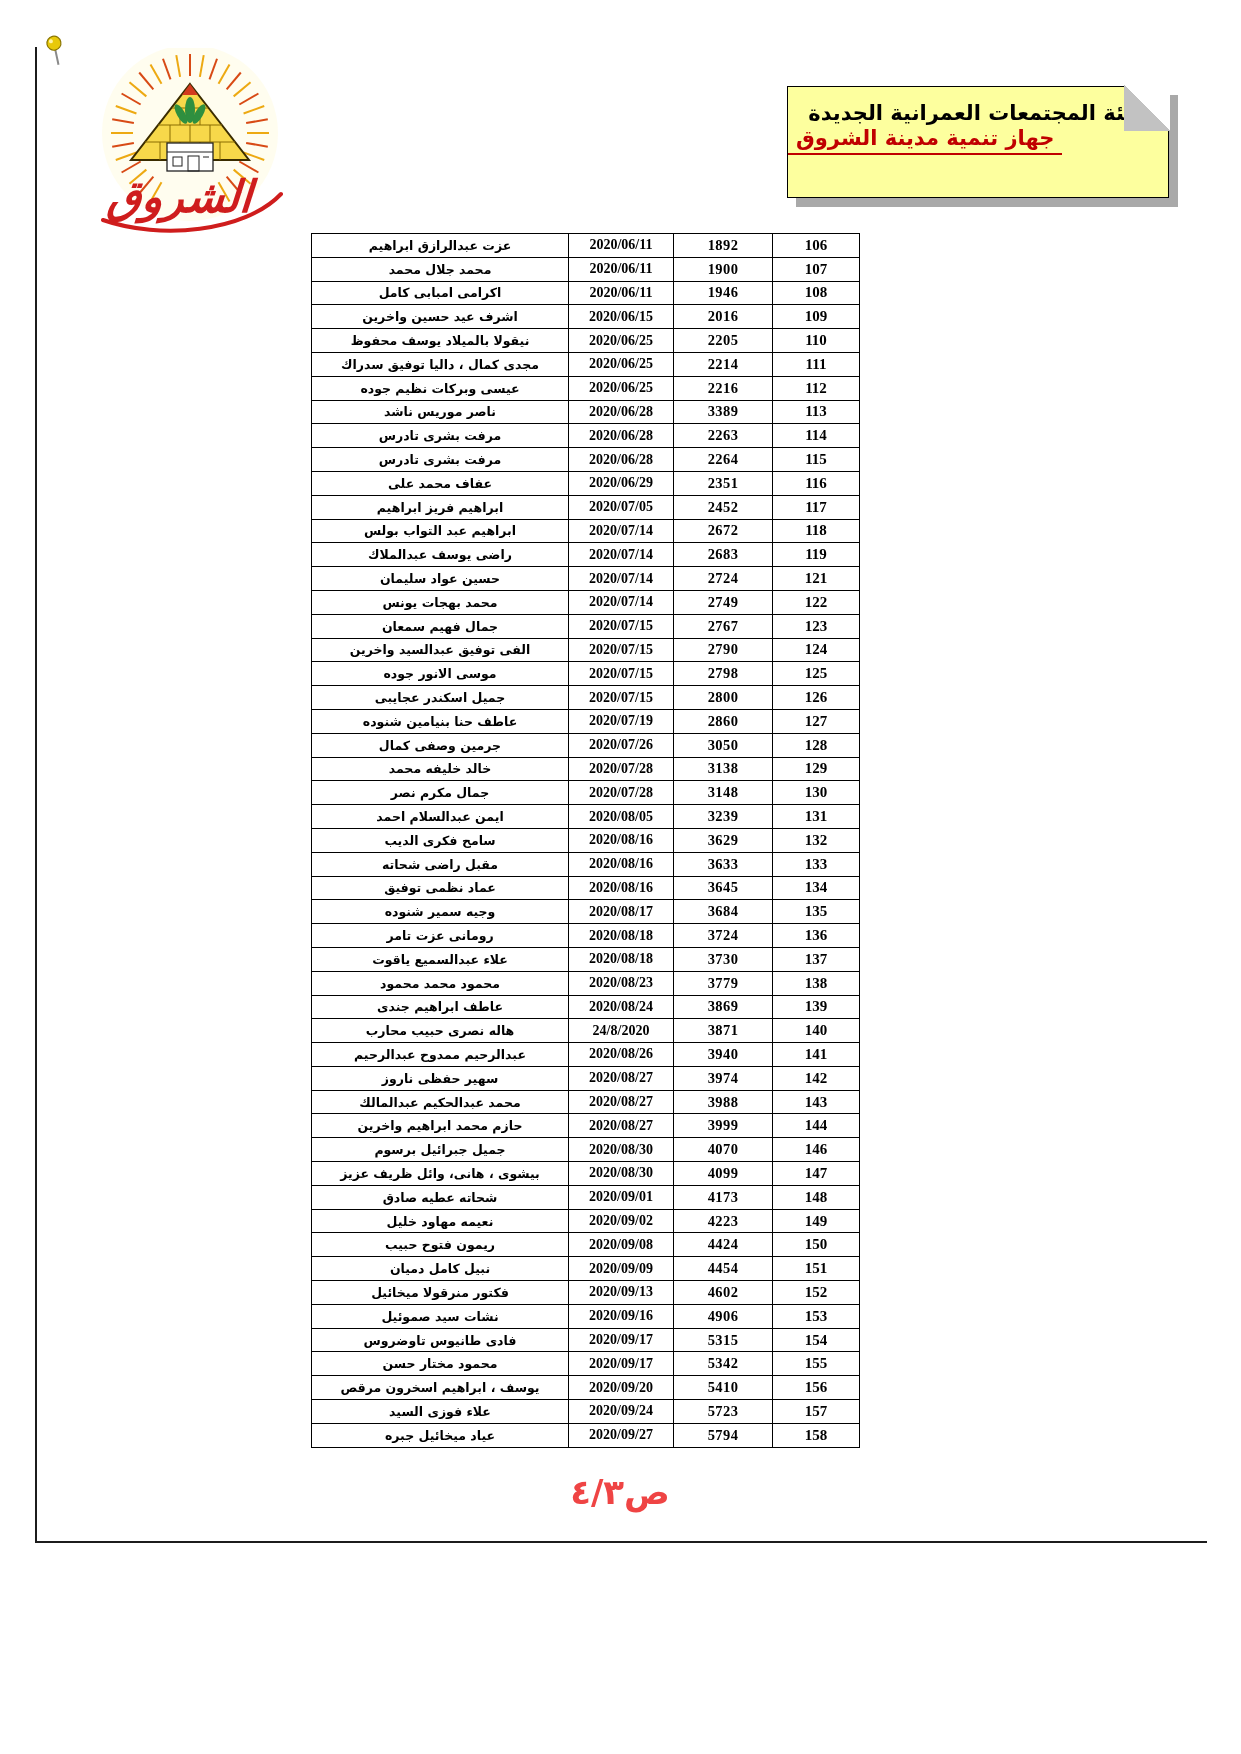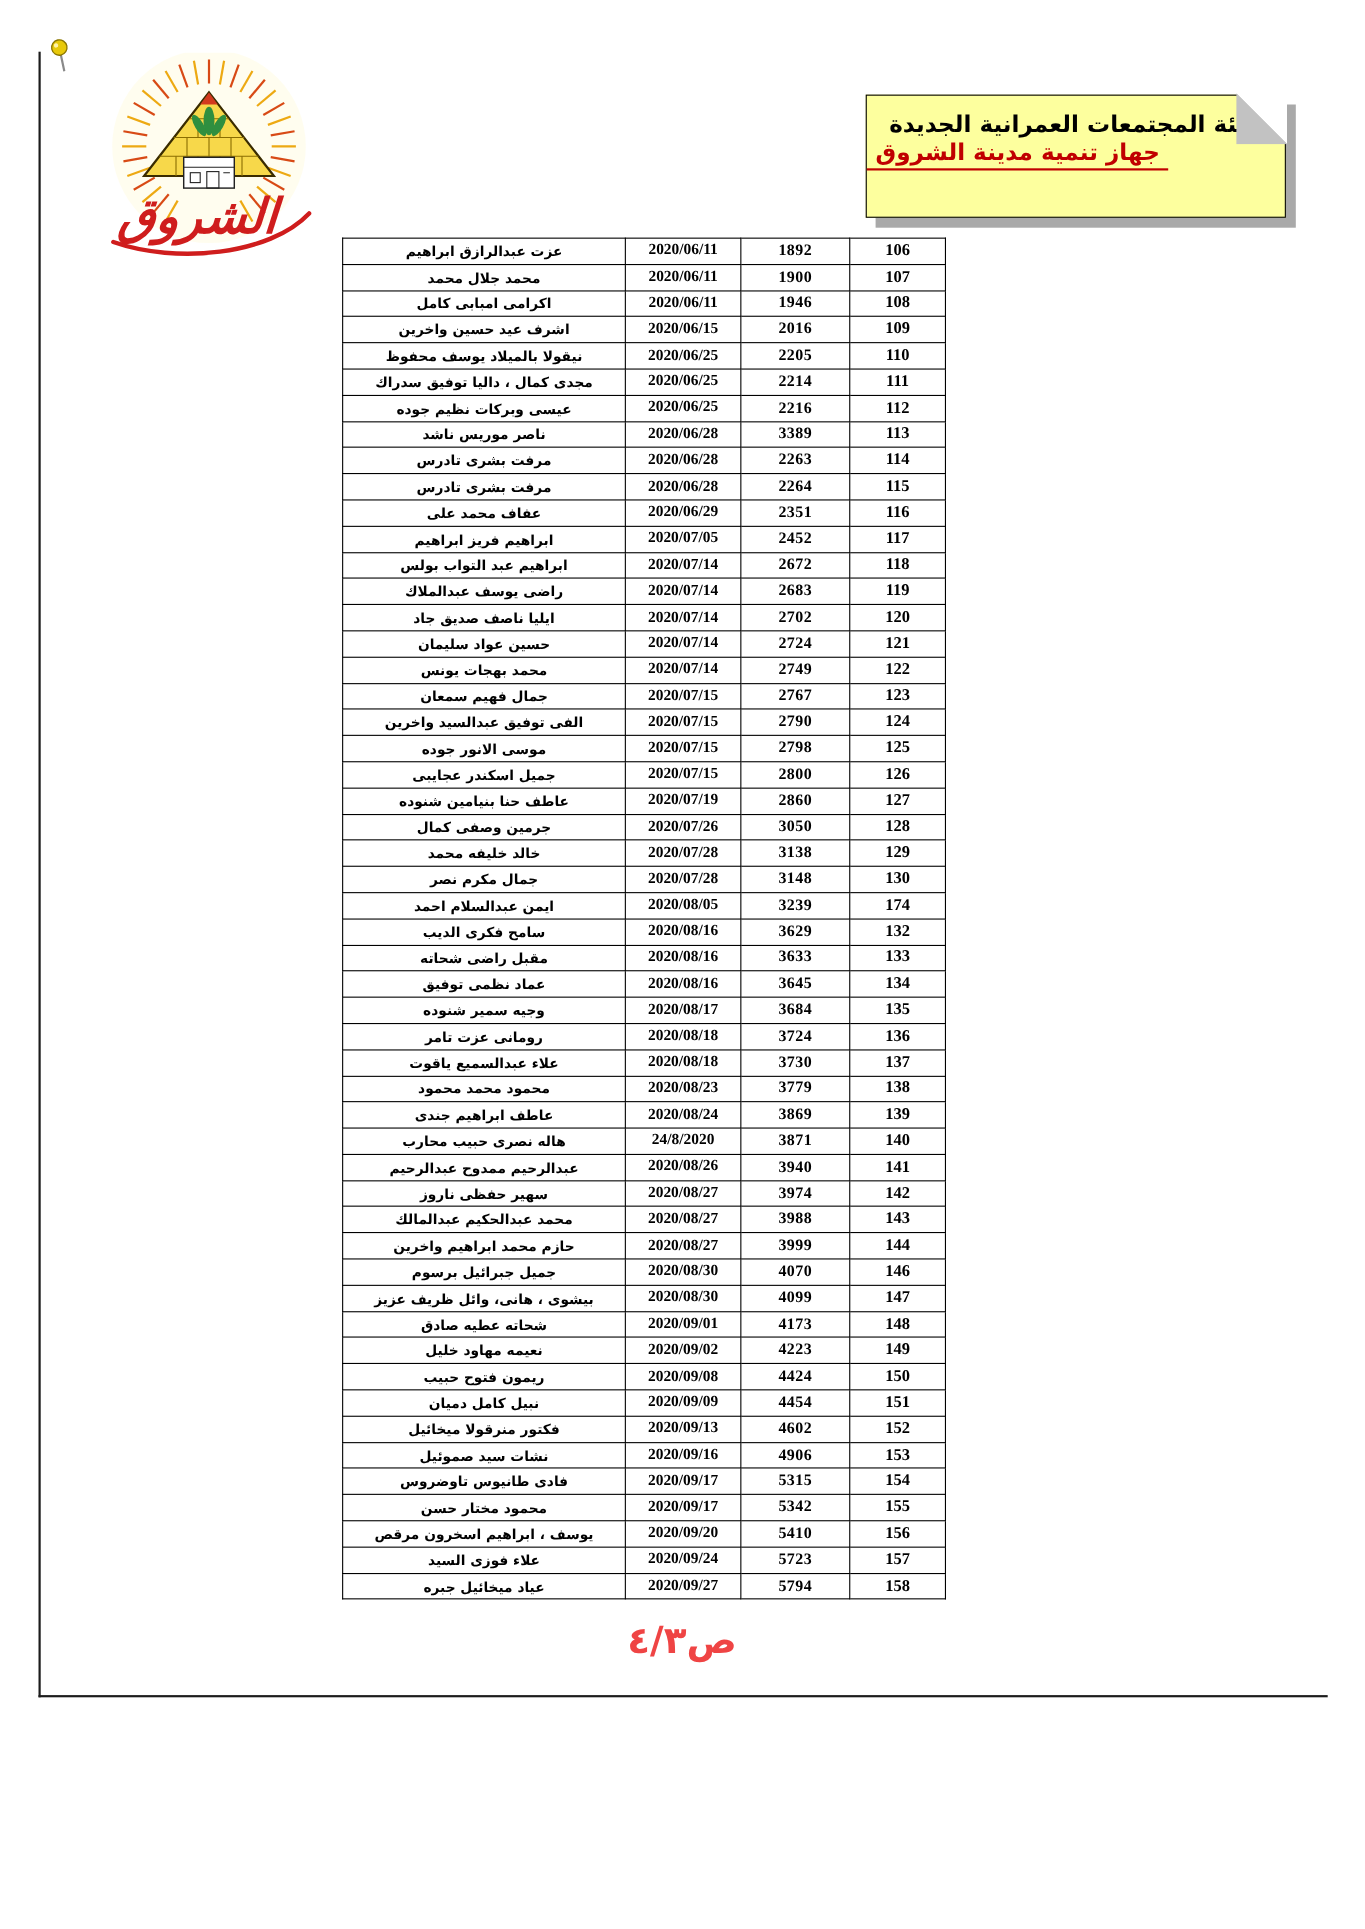--- a/index.html
+++ b/index.html
@@ -27,21 +27,21 @@
     background:linear-gradient(to bottom left,#ffffff 49.5%,#c2c2c2 50%);
   }
   .hdr .t1{margin-top:14px;text-align:center;font-weight:bold;font-size:21px;color:#000;direction:rtl;}
   .hdr .t2wrap{text-align:left;margin-top:1px;}
   .hdr .t2{
     display:inline-block;font-weight:bold;font-size:21px;color:#c00000;
     border-bottom:2.5px solid #c00000;padding:0 8px 3px;direction:rtl;
   }
 
   
-  table.records{position:absolute;top:216px;left:311px;border-collapse:collapse;table-layout:fixed;padding-left:45px;}
+  table.records{position:absolute;top:233px;left:311px;border-collapse:collapse;table-layout:fixed;padding-left:45px;}
   .records td{
     border:1.5px solid #000;height:22.8px;padding:0 3px;text-align:center;
     vertical-align:middle;overflow:hidden;white-space:nowrap;
   }
   .records .c-name{width:250px;font-weight:bold;font-size:12.5px;font-family:"DejaVu Sans",sans-serif;direction:rtl;}
   .records .c-date{width:98px;font-weight:bold;font-size:14px;font-family:"Liberation Serif",serif;margin-top:44px;}
   .records .c-number{width:92px;font-weight:bold;font-size:14.5px;font-family:"Liberation Serif",serif;letter-spacing:.4px;}
   .records .c-serial{width:80px;font-weight:bold;font-size:15px;font-family:"Liberation Serif",serif;}
 
   
@@ -223,26 +223,20 @@
     <td class="c-number">2672</td>
     <td class="c-serial">118</td>
   </tr>
         <tr>
     <td class="c-name">راضى يوسف عبدالملاك</td>
     <td class="c-date">2020/07/14</td>
     <td class="c-number">2683</td>
     <td class="c-serial">119</td>
   </tr>
         <tr>
-    <td class="c-name">ايليا ناصف صديق جاد</td>
-    <td class="c-date">2020/07/14</td>
-    <td class="c-number">2702</td>
-    <td class="c-serial">120</td>
-  </tr>
-        <tr>
     <td class="c-name">حسين عواد سليمان</td>
     <td class="c-date">2020/07/14</td>
     <td class="c-number">2724</td>
     <td class="c-serial">121</td>
   </tr>
         <tr>
     <td class="c-name">محمد بهجات يونس</td>
     <td class="c-date">2020/07/14</td>
     <td class="c-number">2749</td>
     <td class="c-serial">122</td>
@@ -292,21 +286,21 @@
         <tr>
     <td class="c-name">جمال مكرم نصر</td>
     <td class="c-date">2020/07/28</td>
     <td class="c-number">3148</td>
     <td class="c-serial">130</td>
   </tr>
         <tr>
     <td class="c-name">ايمن عبدالسلام احمد</td>
     <td class="c-date">2020/08/05</td>
     <td class="c-number">3239</td>
-    <td class="c-serial">174</td>
+    <td class="c-serial">131</td>
   </tr>
         <tr>
     <td class="c-name">سامح فكرى الديب</td>
     <td class="c-date">2020/08/16</td>
     <td class="c-number">3629</td>
     <td class="c-serial">132</td>
   </tr>
         <tr>
     <td class="c-name">مقبل راضى شحاته</td>
     <td class="c-date">2020/08/16</td>

